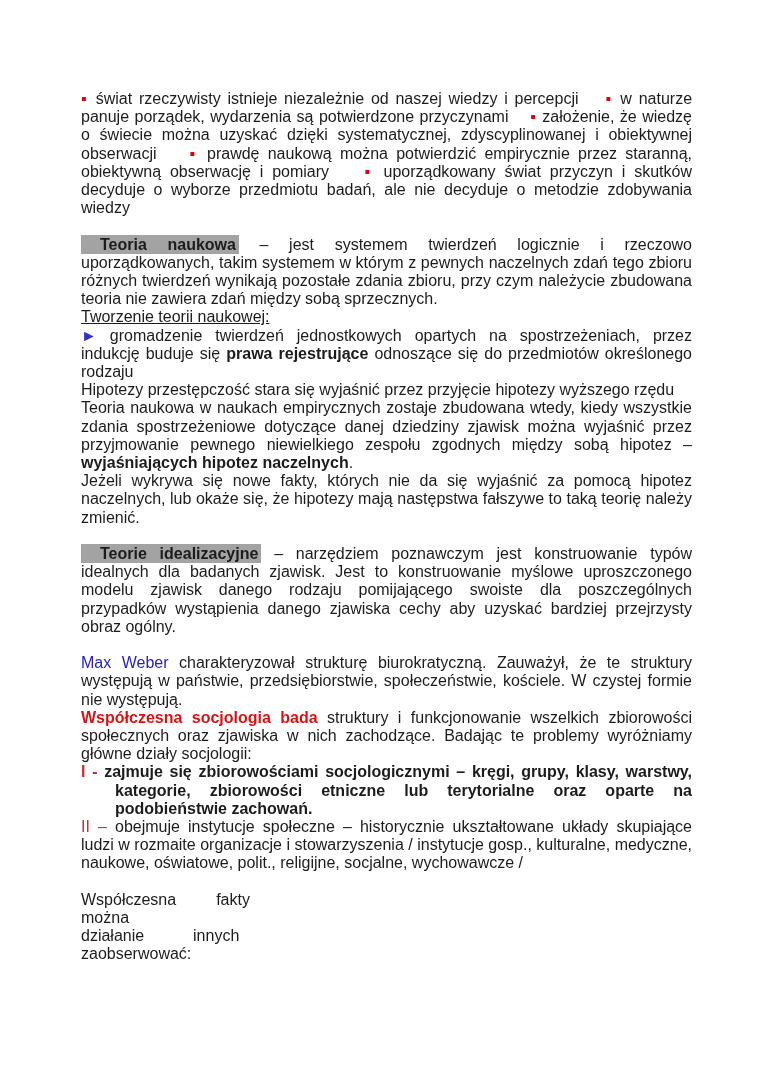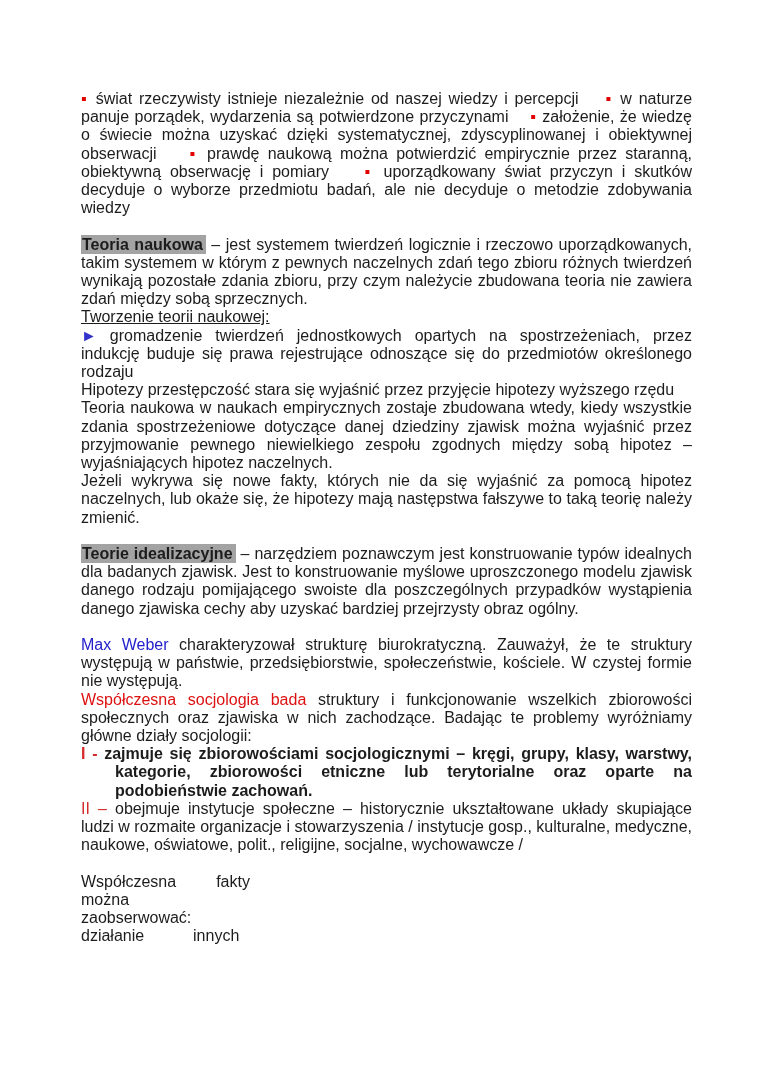--- a/index.html
+++ b/index.html
@@ -32,28 +32,28 @@
   }
   .ul { text-decoration: underline; }
   .hang {
     padding-left: 34px;
     text-indent: -34px;
     font-weight: bold;
   }
   
   span.bullet { color: var(--red-bullet); }
   span.arrow  { color: var(--blue-arrow); }
-  span.b      { font-weight: normal; }
+  span.b      { font-weight: bold; }
   span.hl     {
     background: var(--hl-bg);
     font-weight: bold;
-    padding: 1px 3px 1px 1px;
+    padding: 1px 3px 1px 19px;
   }
   span.blue-b { color: var(--blue-name); font-weight: normal; }
-  span.red-b  { color: var(--red-strong); font-weight: normal; }
+  span.red-b  { color: var(--red-strong); font-weight: bold; }
   span.red-n  { color: var(--red-numeral); }
   span.red-nb { color: var(--red-numeral); font-weight: bold; }
 </style>
 </head>
 <body style="--red-bullet: #e00000; --red-strong: #dd1111; --red-numeral: #d42a2a; --blue-arrow: #3333cc; --blue-name: #2222cc; --hl-bg: #a3a3a3; background: rgb(255, 255, 255); color: rgb(28, 28, 28);">
 
 <main class="doc">
 
   <p class="justify"><span class="bullet">▪</span><span> świat rzeczywisty istnieje niezależnie od naszej wiedzy i percepcji</span><span>&nbsp;&nbsp;&nbsp; </span><span class="bullet">▪</span><span> w naturze panuje porządek, wydarzenia są potwierdzone przyczynami</span><span>&nbsp;&nbsp;&nbsp; </span><span class="bullet">▪</span><span> założenie, że wiedzę o świecie można uzyskać dzięki systematycznej, zdyscyplinowanej i obiektywnej obserwacji</span><span>&nbsp;&nbsp;&nbsp; </span><span class="bullet">▪</span><span> prawdę naukową można potwierdzić empirycznie przez staranną, obiektywną obserwację i pomiary</span><span>&nbsp;&nbsp;&nbsp; </span><span class="bullet">▪</span><span> uporządkowany świat przyczyn i skutków decyduje o wyborze przedmiotu badań, ale nie decyduje o metodzie zdobywania wiedzy</span></p>
 
@@ -87,17 +87,17 @@
 
   <p class="justify"><span class="red-n">II –</span><span> obejmuje instytucje społeczne – historycznie ukształtowane układy skupiające ludzi w rozmaite organizacje i stowarzyszenia / instytucje gosp., kulturalne, medyczne, naukowe, oświatowe, polit., religijne, socjalne, wychowawcze /</span></p>
 
 
   <p class="spacer"></p>
 
   <p><span>Współczesna</span><span>&nbsp;&nbsp;&nbsp;&nbsp;&nbsp;&nbsp;&nbsp;&nbsp;&nbsp;</span><span>fakty</span></p>
 
   <p>można</p>
 
+  <p><span>działanie</span><span>&nbsp;&nbsp;&nbsp;&nbsp;&nbsp;&nbsp;&nbsp;&nbsp;&nbsp;&nbsp;&nbsp;</span><span>innych</span></p>
+
   <p>zaobserwować:</p>
-
-  <p><span>działanie</span><span>&nbsp;&nbsp;&nbsp;&nbsp;&nbsp;&nbsp;&nbsp;&nbsp;&nbsp;&nbsp;&nbsp;</span><span>innych</span></p>
 
 </main>
 
 </body></html>

